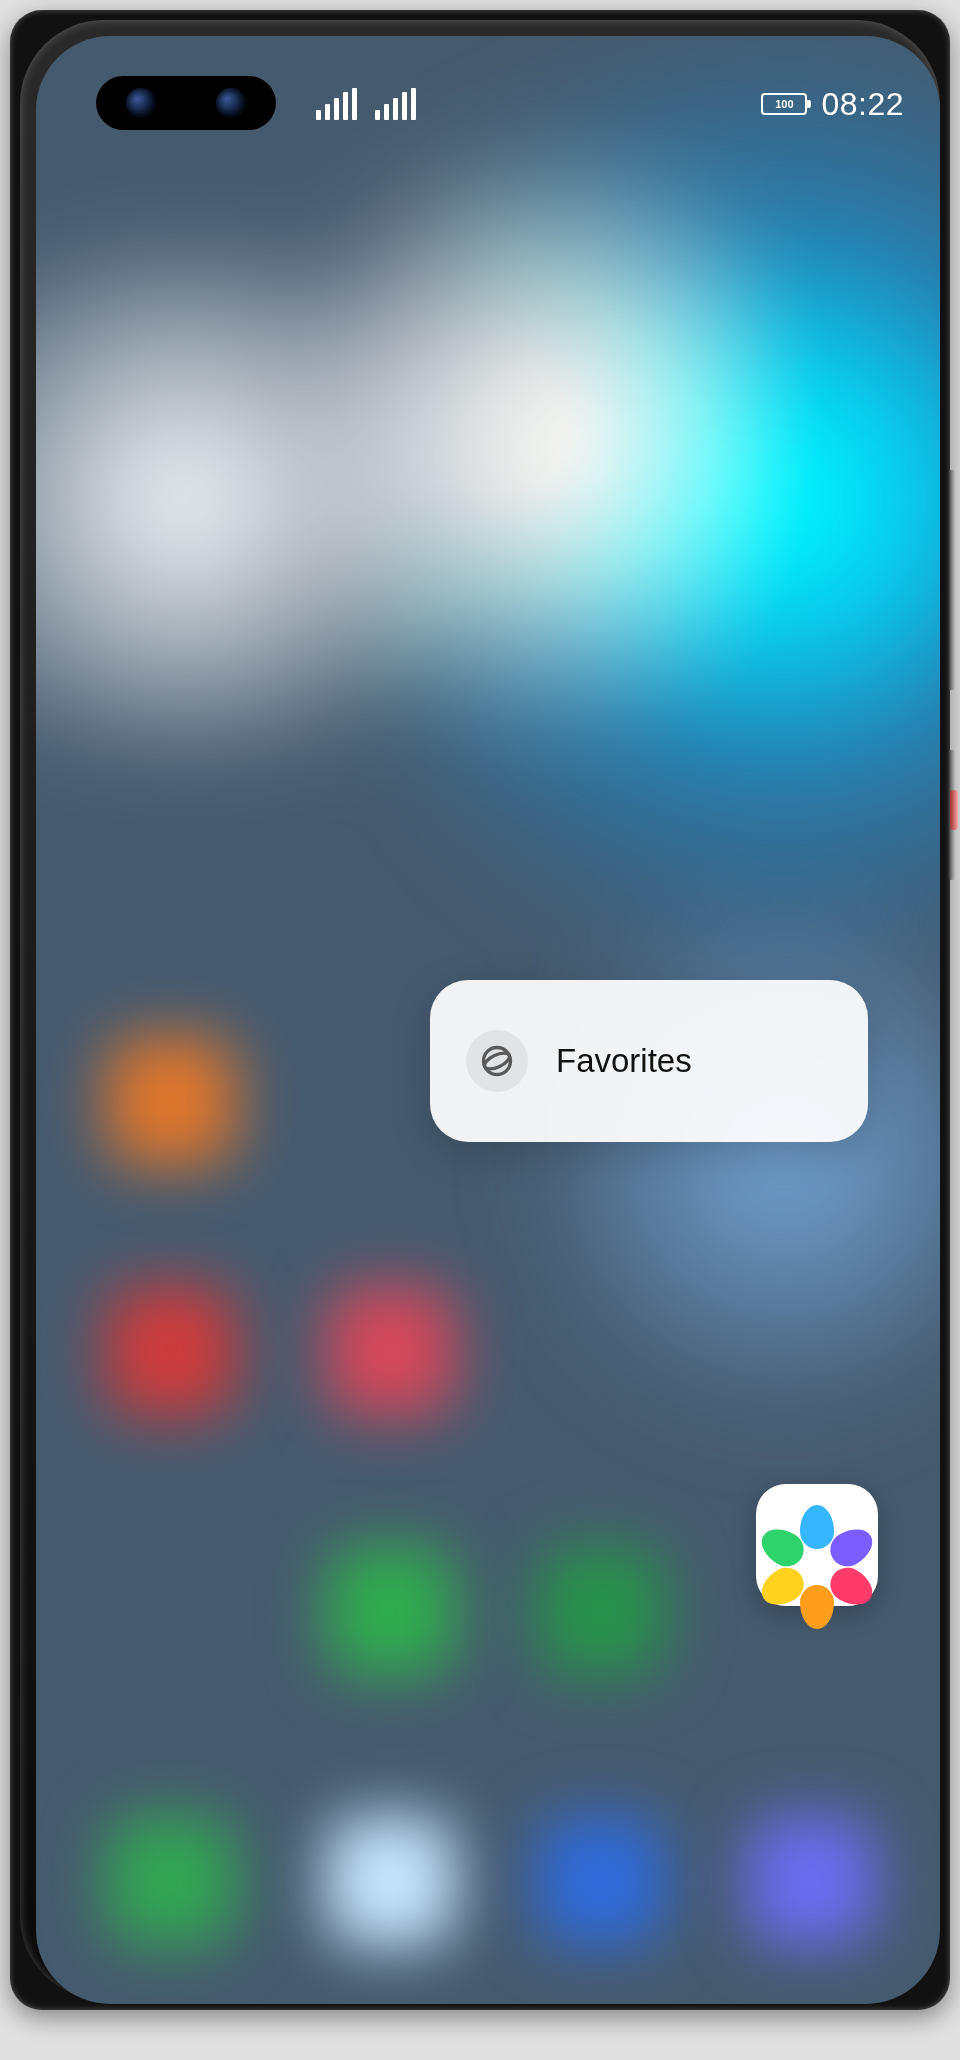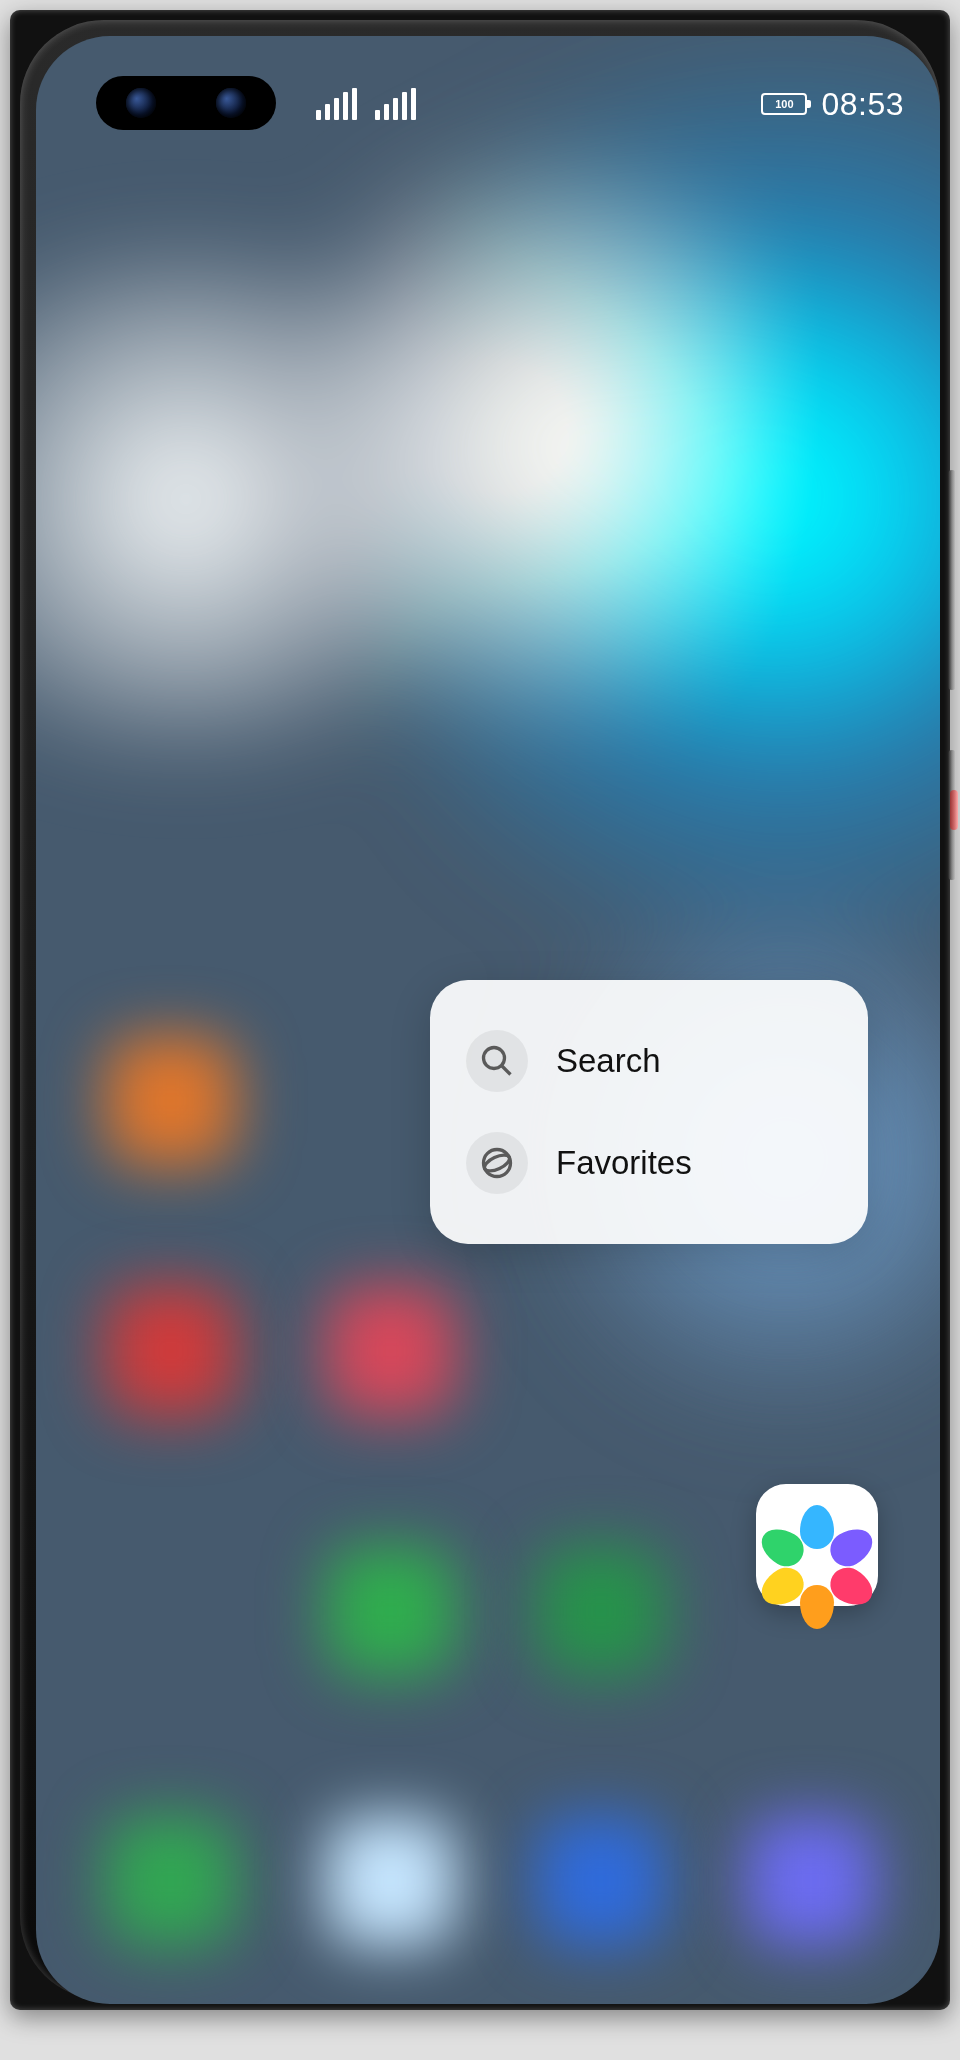--- a/index.html
+++ b/index.html
@@ -12,21 +12,21 @@
   overflow: hidden;
   position: relative;
 }
 
 .phone-frame {
   position: absolute;
   left: 10px;
   top: 10px;
   width: 940px;
   height: 2000px;
-  border-radius: 10px;
+  border-radius: 32px;
   background: #111;
   box-shadow: 0 8px 24px rgba(0,0,0,.4), inset 0 0 6px rgba(255,255,255,.3);
   box-sizing: border-box;
 }
 
 .phone-bezel {
   position: absolute;
   left: 10px; top: 10px; right: 10px; bottom: 10px;
   border-radius: 84px;
   background: linear-gradient(180deg,#2a2a2a,#0a0a0a);
@@ -269,34 +269,25 @@
             <span></span>
             <span></span>
             <span></span>
             <span></span>
         </div>
       </div>
       <div class="status-right">
         <div class="battery">
           <span class="battery-text">100</span>
         </div>
-        <span class="clock">08:53</span>
+        <span class="clock">08:22</span>
       </div>
     </div>
 
     <div class="shortcut-popup">
-      <div class="shortcut-item">
-        <div class="shortcut-icon-circ">
-          <svg viewBox="0 0 24 24">
-              <circle cx="10" cy="10" r="7"></circle>
-              <line x1="15" y1="15" x2="21" y2="21"></line>
-            </svg>
-        </div>
-        <span>Search</span>
-      </div>
       <div class="shortcut-item">
         <div class="shortcut-icon-circ">
           <svg viewBox="0 0 24 24">
               <circle cx="12" cy="12" r="9"></circle>
               <ellipse cx="12" cy="12" rx="9" ry="4" transform="rotate(-25 12 12)"></ellipse>
             </svg>
         </div>
         <span>Favorites</span>
       </div>
     </div>

